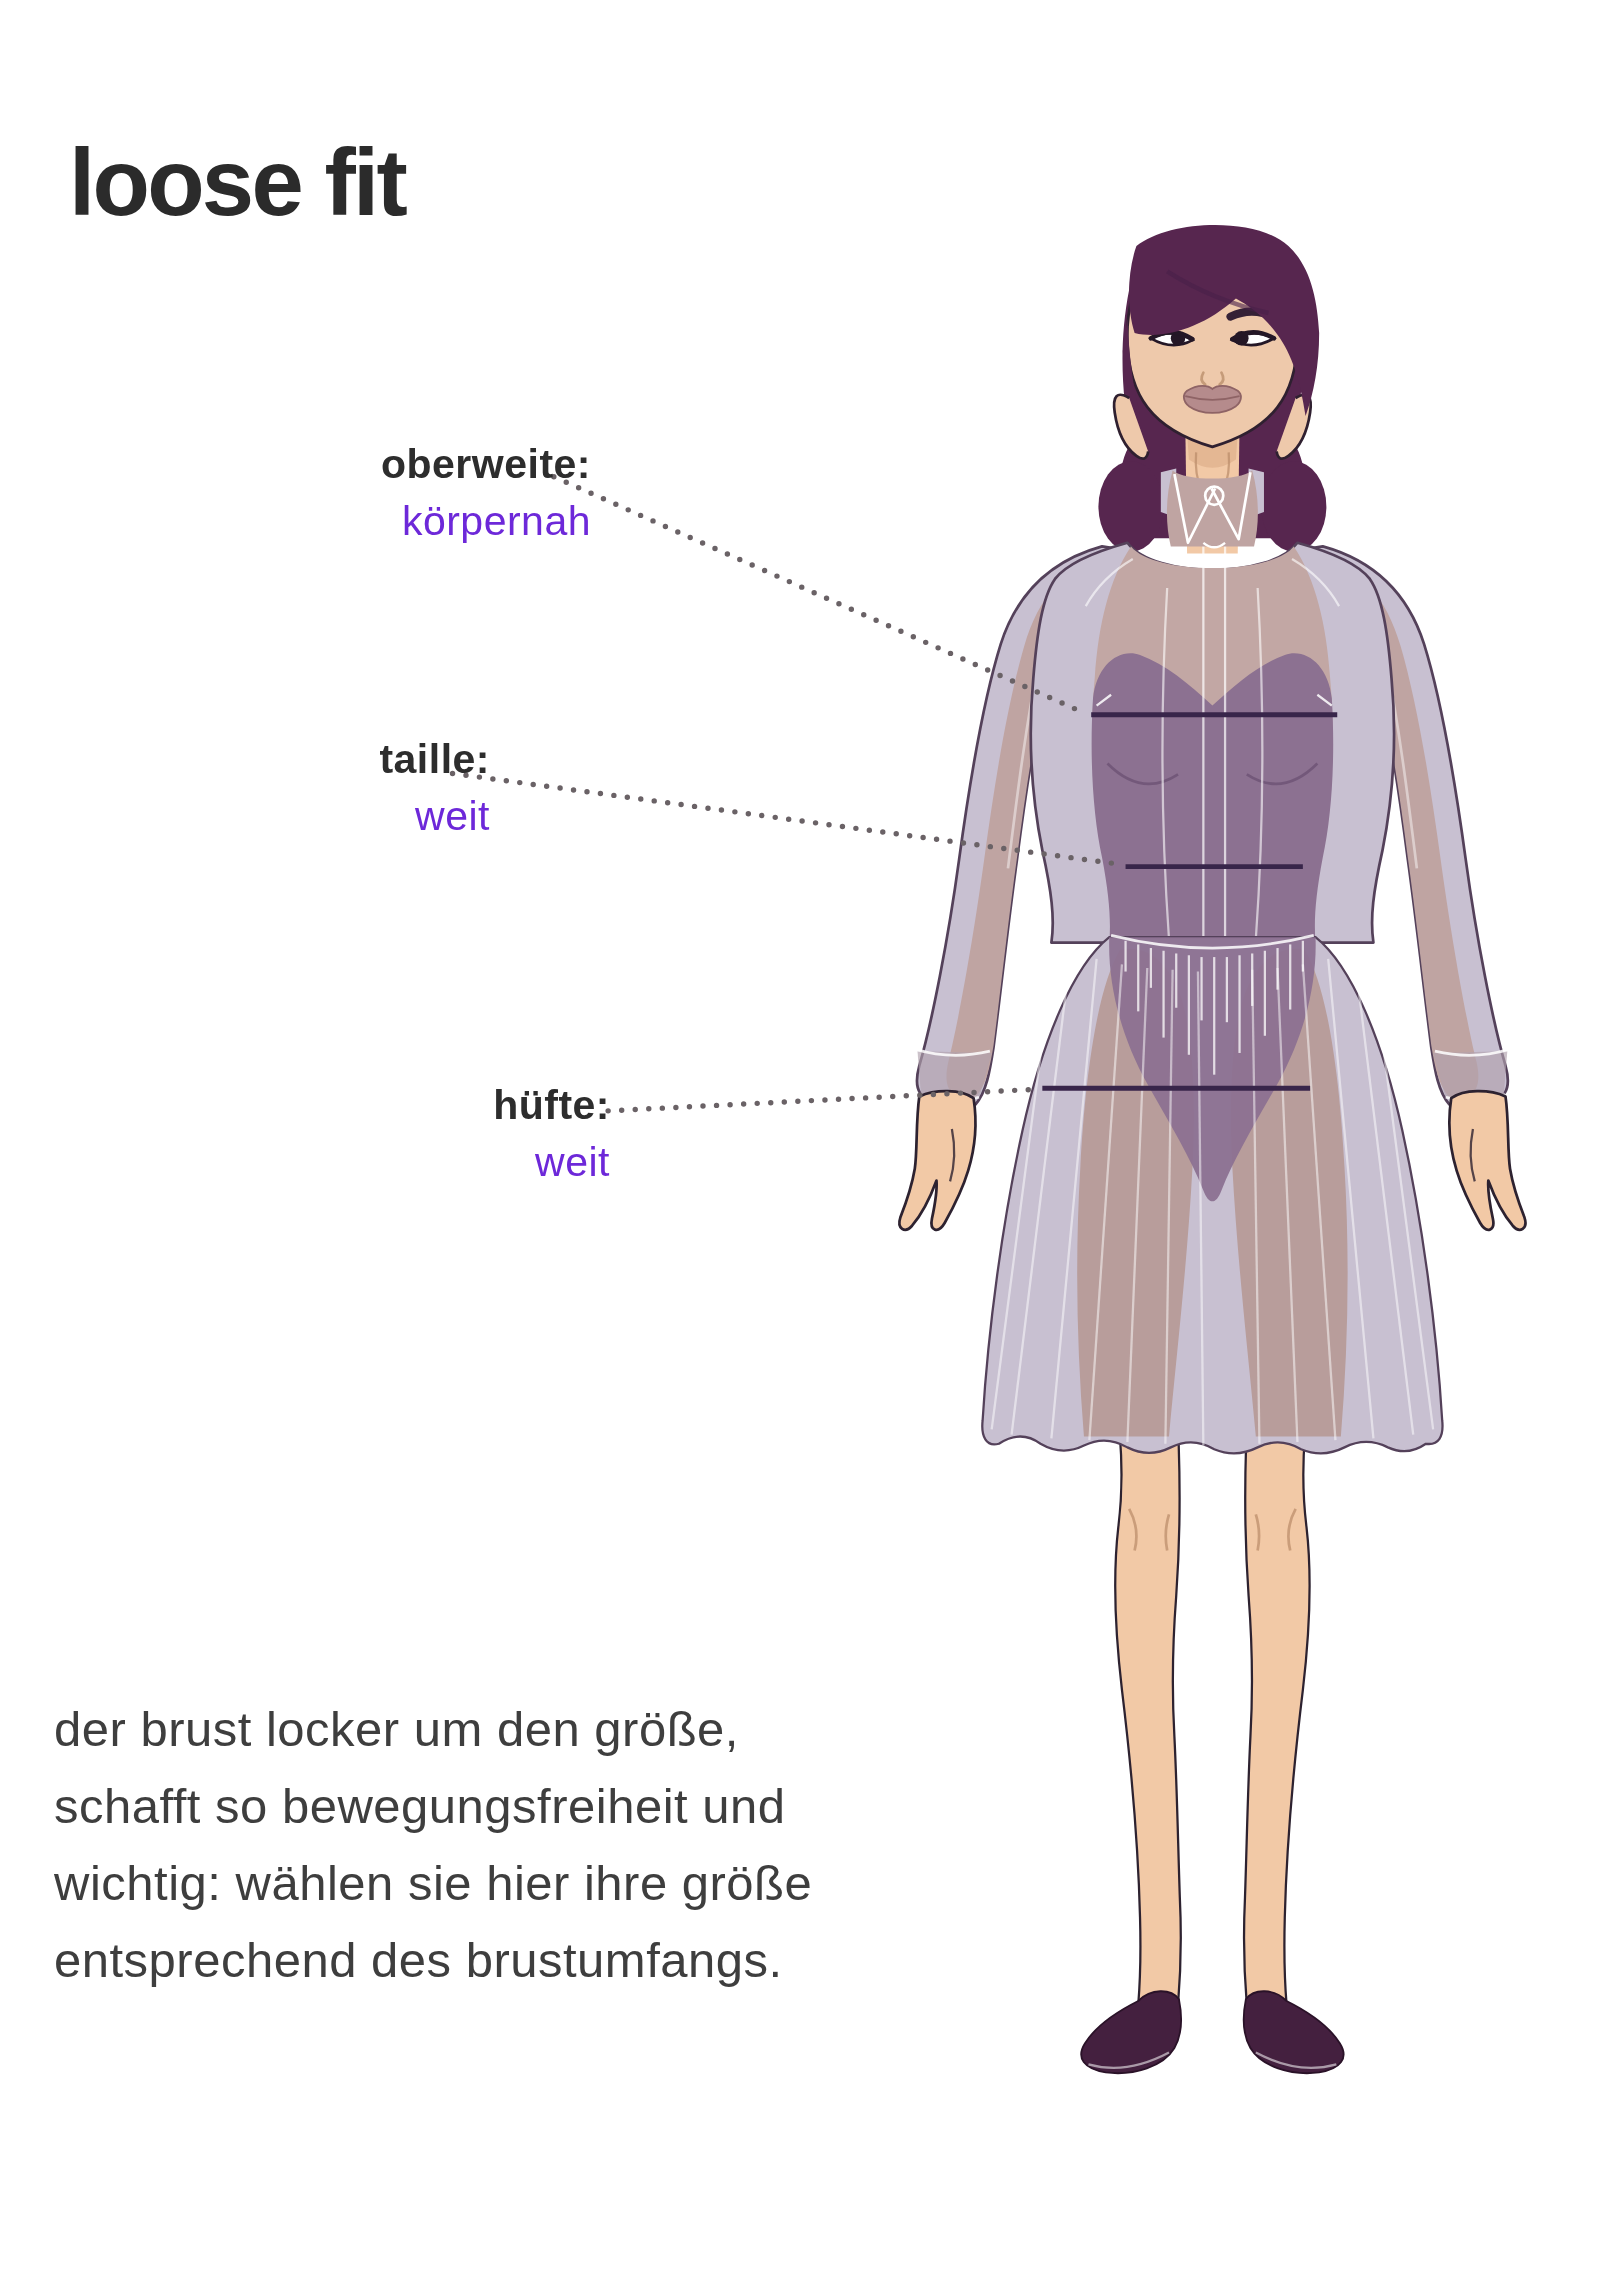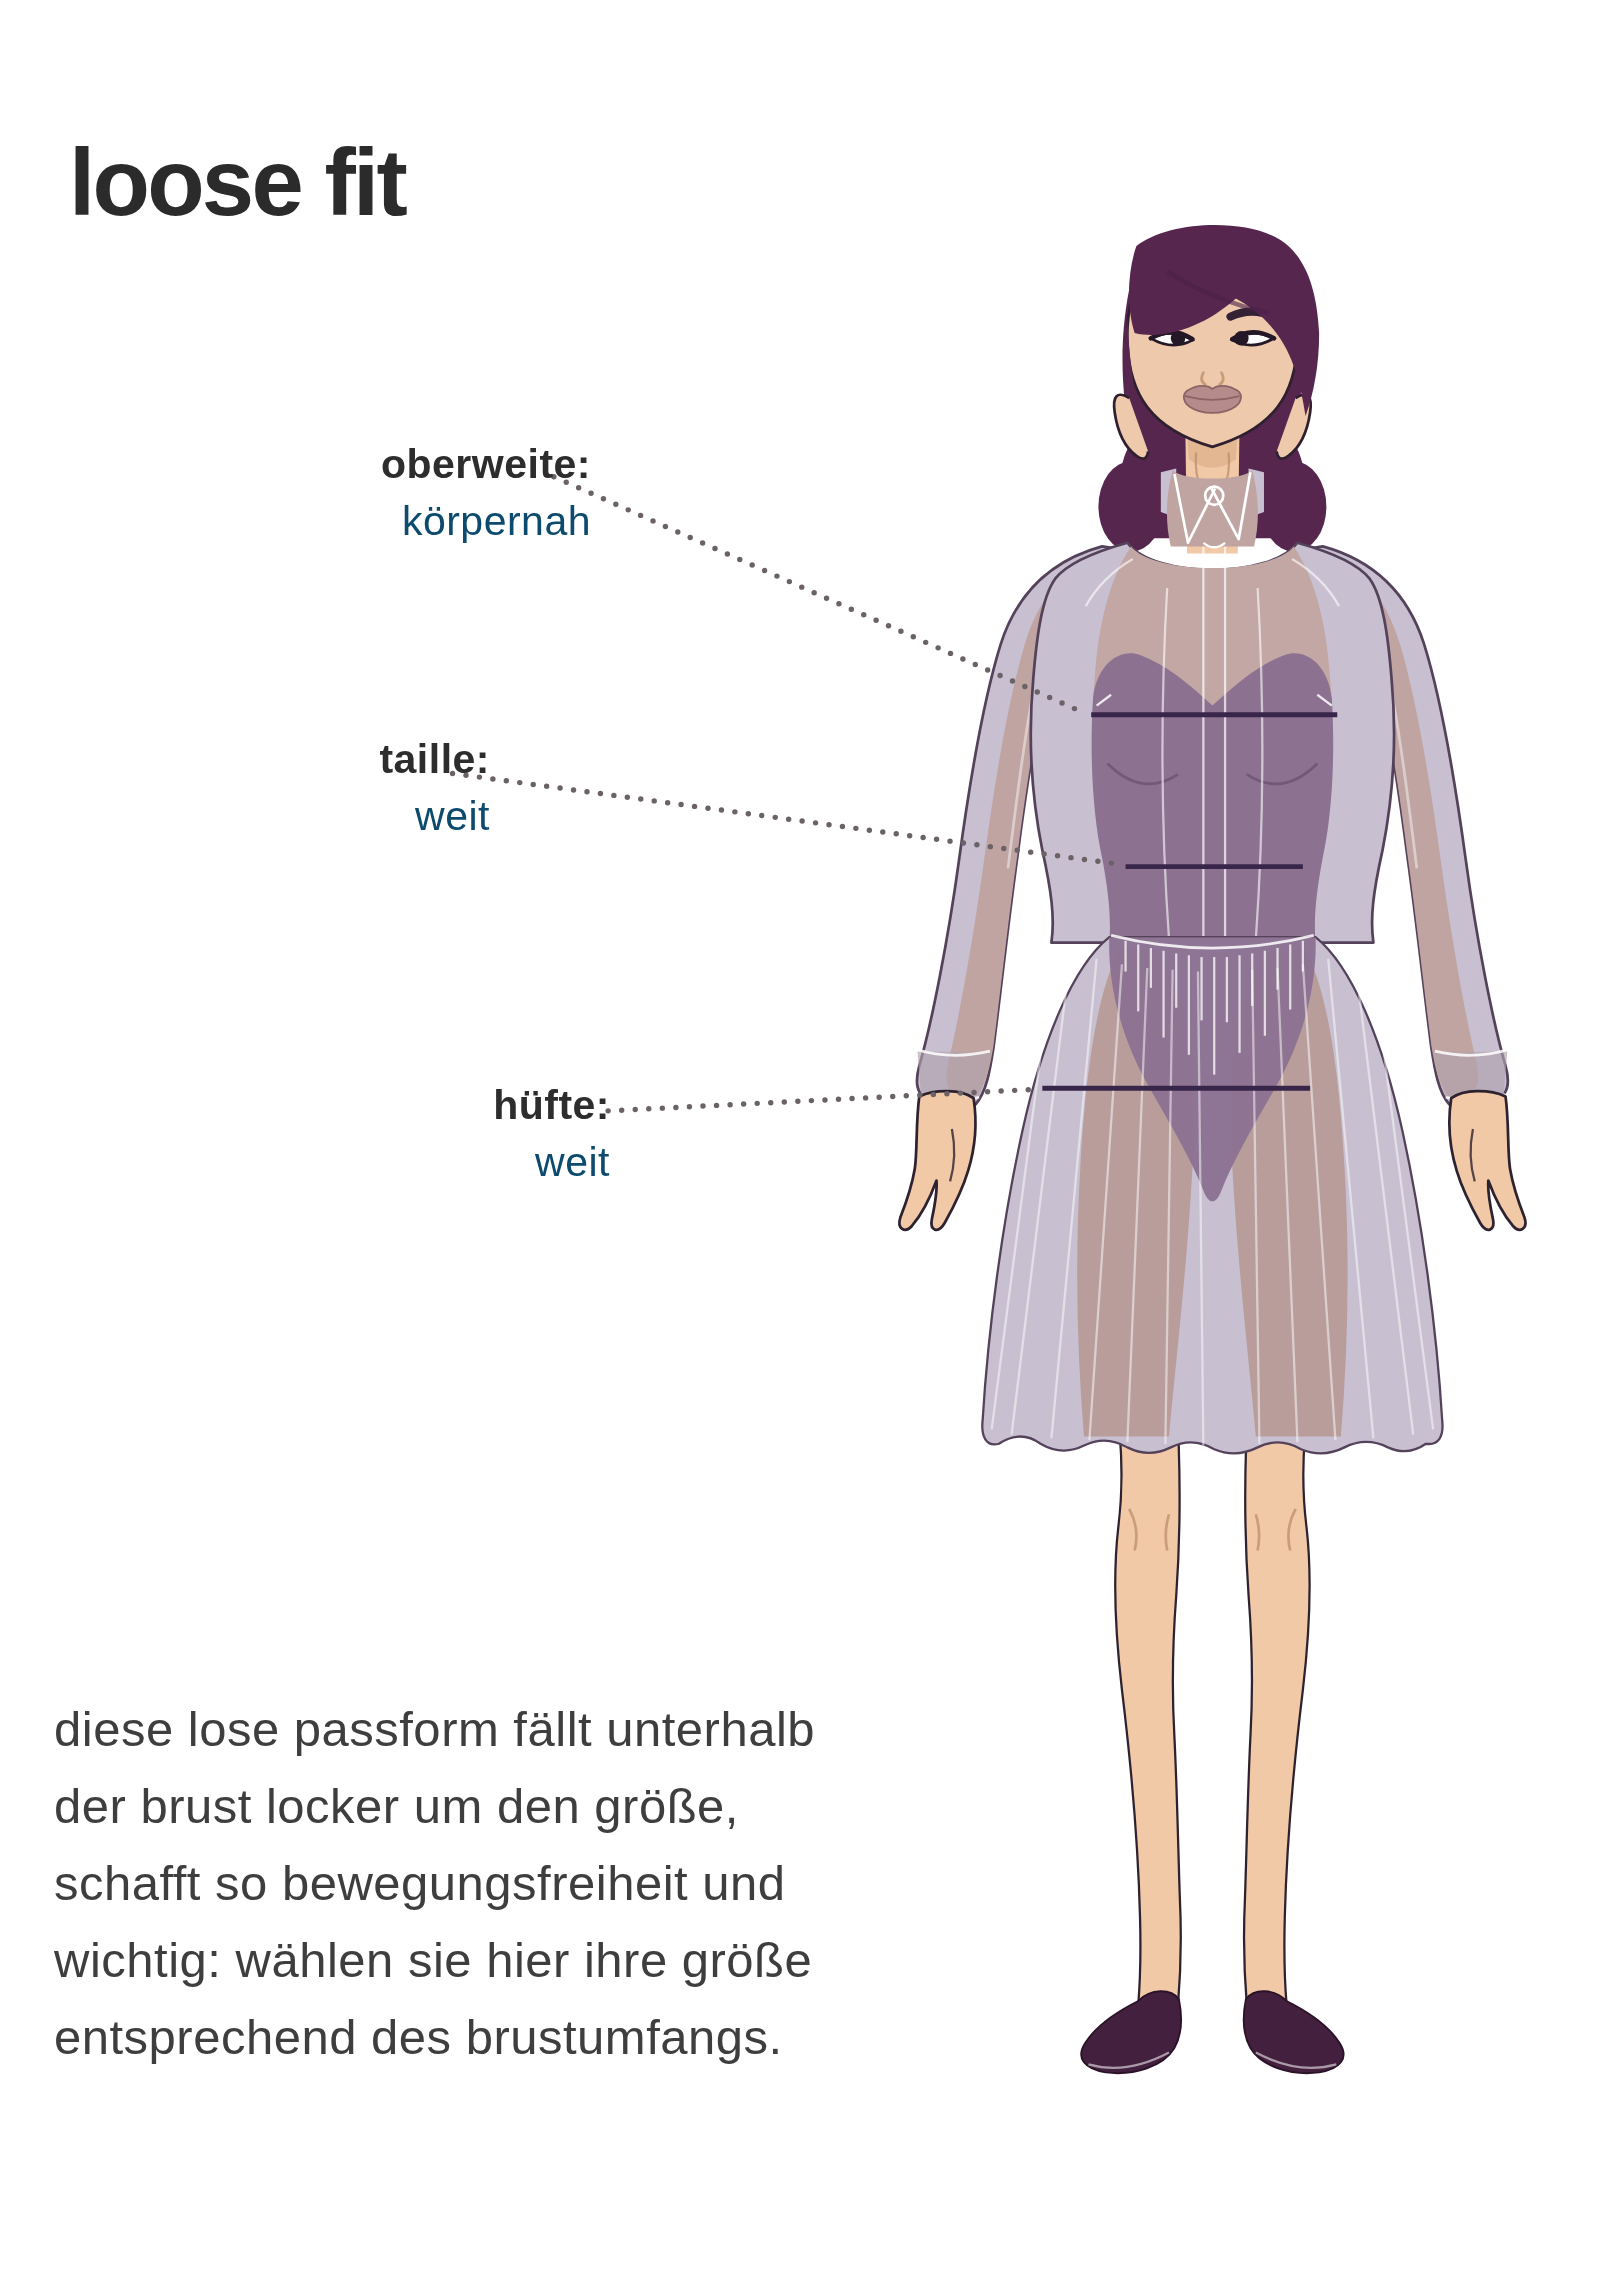--- a/index.html
+++ b/index.html
@@ -7,21 +7,21 @@
     width:1617px;height:2276px;position:relative;background:#ffffff;
     font-family:"Liberation Sans",sans-serif;overflow:hidden;
   }
   .abs{position:absolute;margin-top:28px;}
   .title{
     left:69px;top:101px;font-size:94px;font-weight:700;letter-spacing:-2.7px;
     color:#2b2b2b;
   }
   .measure-block{text-align:right;line-height:1.0;}
   .measure-label{font-size:41px;font-weight:700;color:#2d2d2d;letter-spacing:0.5px;}
-  .measure-value{font-size:41px;font-weight:400;color:#0c4a6e;margin-top:16.3px;letter-spacing:0.5px;}
+  .measure-value{font-size:41px;font-weight:400;color:#6d28d9;margin-top:16.3px;letter-spacing:0.5px;}
   .block-bust{left:242px;top:416px;width:349px;}
   .block-waist{left:224px;top:711px;width:266px;}
   .block-hip{left:342px;top:1057px;width:268px;}
   .description{
     left:54px;top:1663px;width:868px;font-size:49px;line-height:77px;
     color:#3e3e3e;letter-spacing:0.5px;white-space:nowrap;
   }
   svg{position:absolute;left:0;top:0;}
   .noev{pointer-events:none;}
 </style>
@@ -203,19 +203,18 @@
   <div class="measure-label">taille:</div>
   <div class="measure-value">weit</div>
 </div>
 
 <div class="abs measure-block block-hip">
   <div class="measure-label">hüfte:</div>
   <div class="measure-value">weit</div>
 </div>
 
 <div class="abs description">
-  <div>diese lose passform fällt unterhalb</div>
   <div>der brust locker um den größe,</div>
   <div>schafft so bewegungsfreiheit und</div>
   <div>wichtig: wählen sie hier ihre größe</div>
   <div>entsprechend des brustumfangs.</div>
 </div>
 
 
 </body></html>

